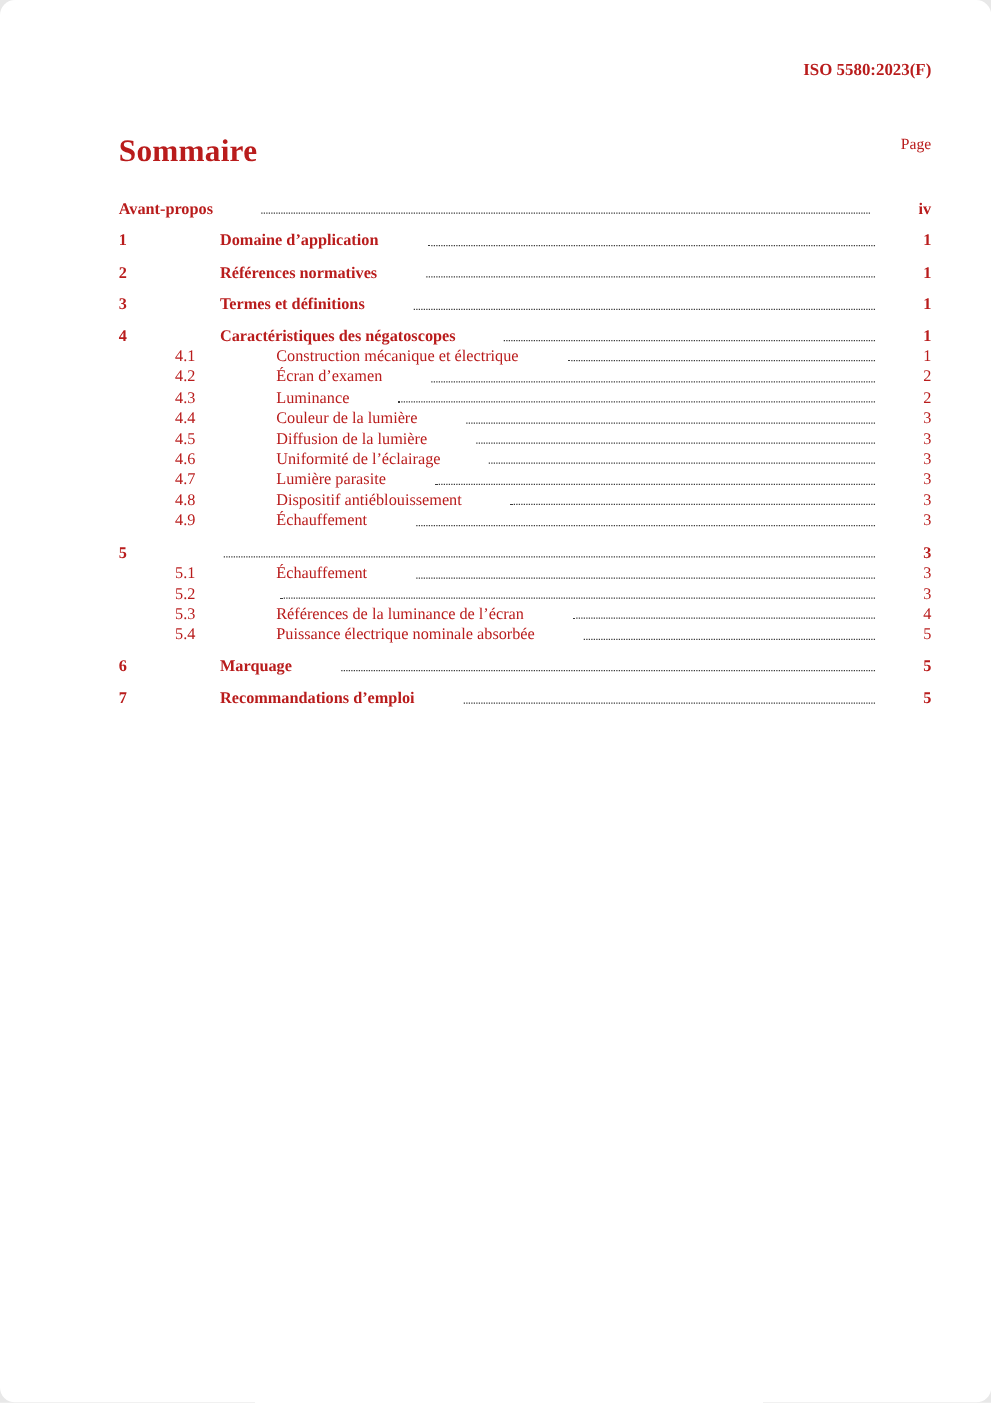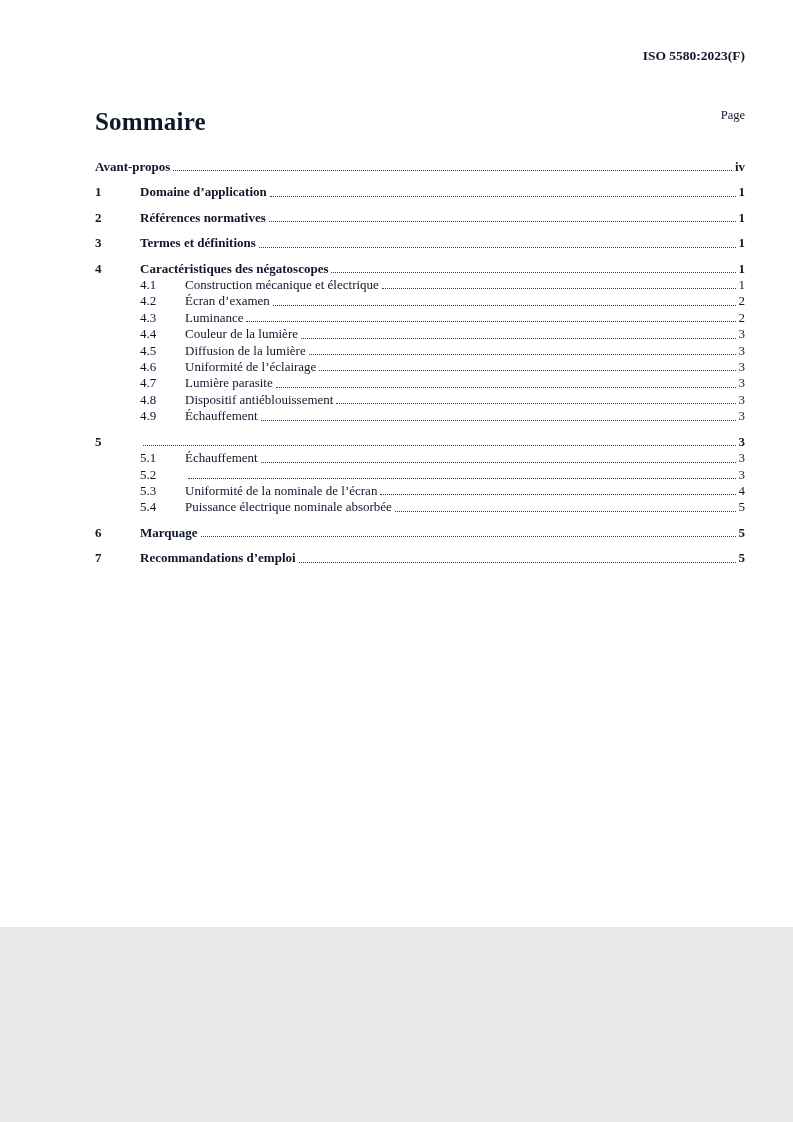--- a/index.html
+++ b/index.html
@@ -1,25 +1,26 @@
 <!DOCTYPE html>
 <html><head>
 <meta charset="utf-8">
 <style>
   * { margin: 0; padding: 0; box-sizing: border-box; }
   html, body { background: #e8e8e8; }
   .page {
     position: relative;
     width: 793px;
-    height: 927px;
+    height: 1122px;
     margin: 0 auto;
     background: #ffffff;
     font-family: "Liberation Serif", serif;
-    color: #0f172a;
+    color: #b91c1c;
     overflow: hidden;
+    border-radius: 12px;
   }
   .header {
     position: absolute;
     top: 48px;
     left: 95px;
     right: 48px;
     text-align: right;
     font-weight: bold;
     font-size: 13.5px;
   }
@@ -45,20 +46,21 @@
     position: absolute;
     top: 150px;
     left: 95px;
     right: 48px;
   }
   .toc-row {
     display: flex;
     align-items: baseline;
     font-size: 13px;
     line-height: 16.4px;
+    gap: 36px;
   }
   .toc-row.bold { font-weight: bold; }
   .toc-row.top { margin-top: 9px; }
   .toc-num { flex: 0 0 45px; }
   .toc-row.lvl2 { padding-left: 45px; }
   .toc-title { white-space: nowrap; }
   .toc-leader {
     flex: 1 1 auto;
     min-width: 16px;
     height: 0;
@@ -206,21 +208,21 @@
   </div>
 
   <div class="toc-row lvl2">
     <span class="toc-num">5.2</span>
     <span class="toc-leader"></span>
     <span class="toc-page">3</span>
   </div>
 
   <div class="toc-row lvl2">
     <span class="toc-num">5.3</span>
-    <span class="toc-title">Uniformité de la nominale de l’écran</span>
+    <span class="toc-title">Références de la luminance de l’écran</span>
     <span class="toc-leader"></span>
     <span class="toc-page">4</span>
   </div>
 
   <div class="toc-row lvl2">
     <span class="toc-num">5.4</span>
     <span class="toc-title">Puissance électrique nominale absorbée</span>
     <span class="toc-leader"></span>
     <span class="toc-page">5</span>
   </div>

